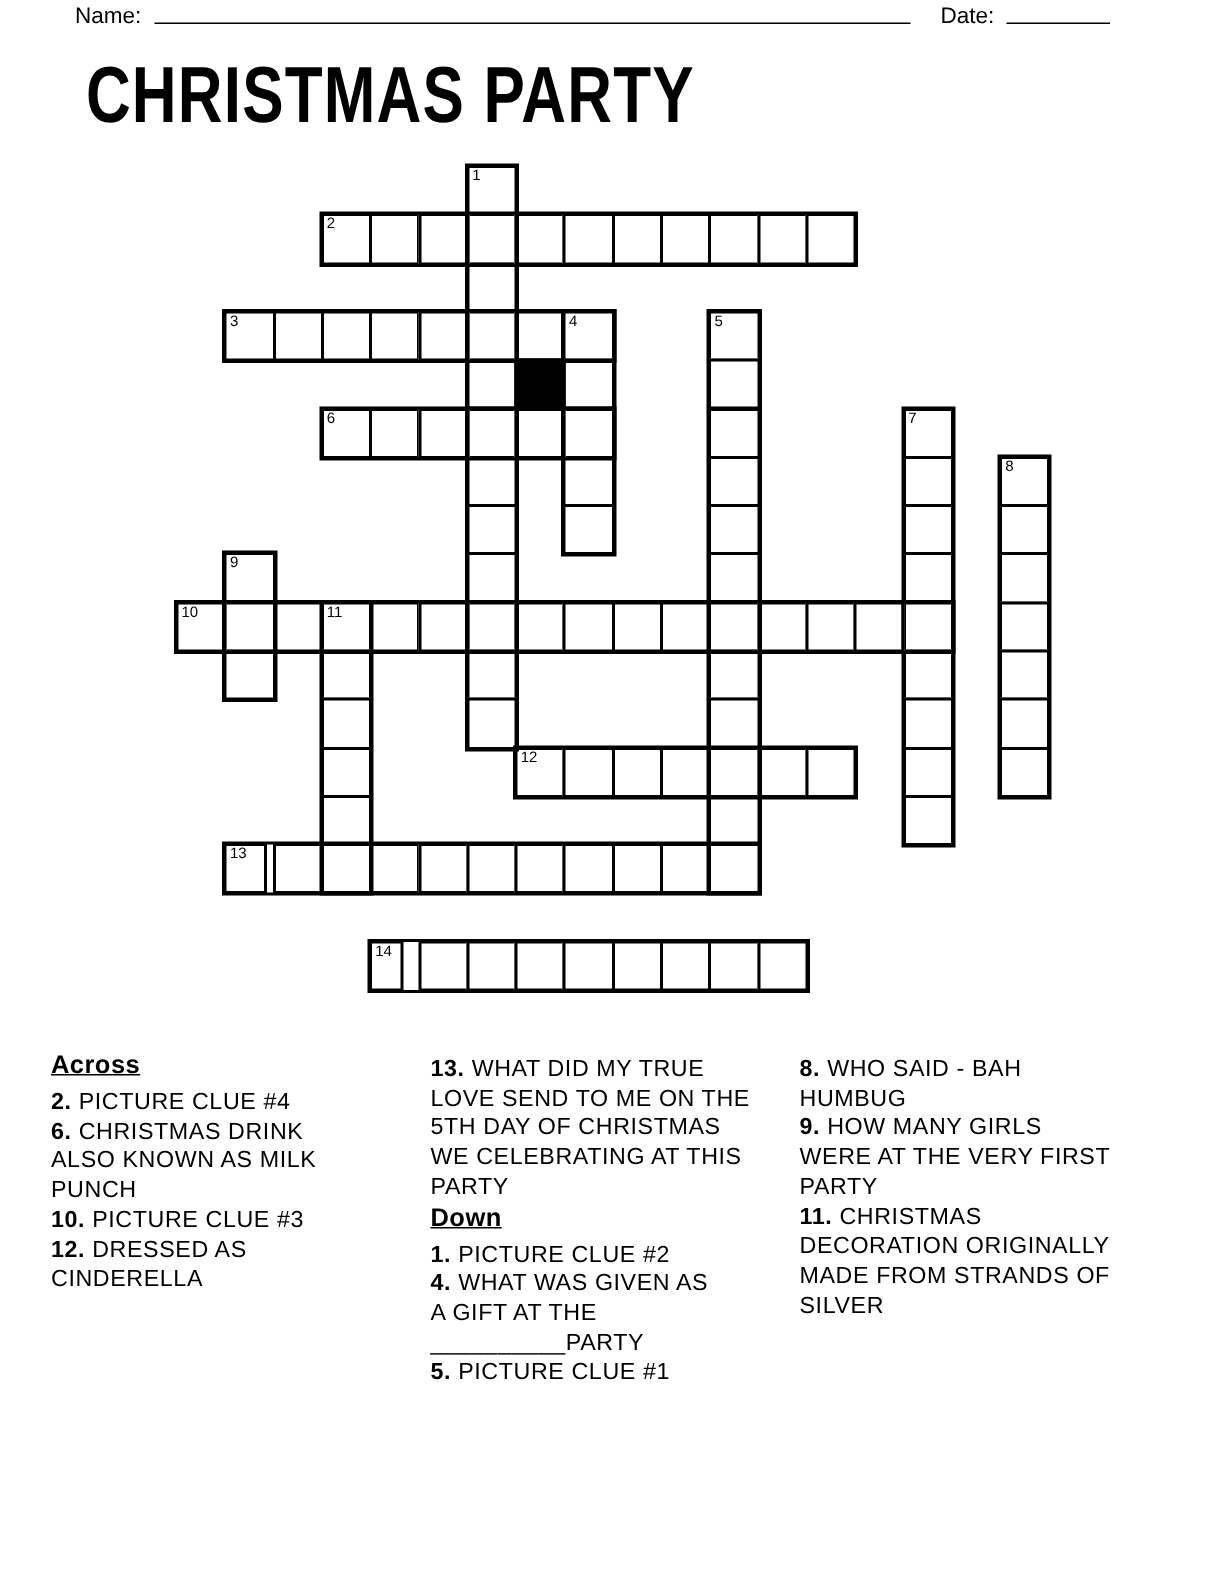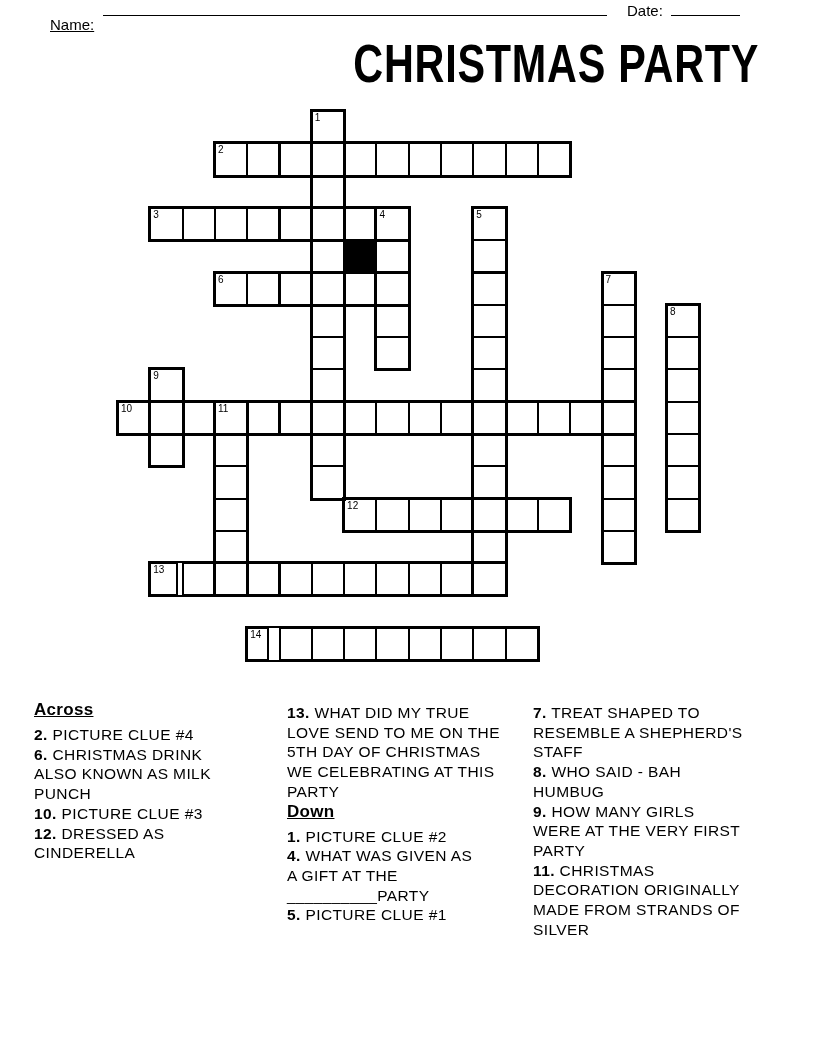--- a/index.html
+++ b/index.html
@@ -4,21 +4,21 @@
 <style>
   html,body{margin:0;padding:0;}
   body{
     width:816px;height:1056px;position:relative;background:#ffffff;
     font-family:"Liberation Sans",sans-serif;color:#000;overflow:hidden;
   }
   
   .hdr-label{position:absolute;font-size:15px;line-height:18px;color:#000;}
   .hdr-line{position:absolute;height:0;border-bottom:1.5px solid #000;}
   
-  .title-wrap{position:absolute;top:37px;left:0;width:816px;text-align:right;}
+  .title-wrap{position:absolute;top:37px;left:0;width:816px;text-align:left;}
   .title-wrap span{
     display:inline-block;font-size:53px;line-height:53px;font-weight:bold;
     letter-spacing:1px;transform:scaleX(0.78);transform-origin:50% 50%;white-space:nowrap;
   }
   
   #grid{position:absolute;left:0;top:0;width:816px;height:700px;}
   .cell{
     position:absolute;box-sizing:border-box;border:2px solid #000;background:#fff;
   }
   .cell.black{background:#000;}
@@ -33,21 +33,21 @@
     font-size:17px;font-weight:bold;text-decoration:underline;
     line-height:20px;margin:0 0 5px 0;letter-spacing:0.3px;
   }
   .clue-line{white-space:nowrap;}
   .clue-num{font-weight:bold;}
 </style>
 </head>
 <body>
 
 <div>
-  <span class="hdr-label" style="left:50px;top:16px;text-decoration:underline;">Name:</span>
+  <span class="hdr-label" style="left:50px;top:2px;">Name:</span>
   <span class="hdr-line" style="left:103px;top:15px;width:504px;"></span>
   <span class="hdr-label" style="left:627px;top:2px;">Date:</span>
   <span class="hdr-line" style="left:671px;top:15px;width:69px;"></span>
 </div>
 
 <div class="title-wrap">
   <span>CHRISTMAS PARTY</span>
 </div>
 
 <div id="grid">
@@ -241,25 +241,20 @@
       <div class="clue-line"><span class="clue-num">4.</span> WHAT WAS GIVEN AS</div>
       <div class="clue-line">A GIFT AT THE</div>
       <div class="clue-line">__________PARTY</div>
     </div>
     <div class="clue">
       <div class="clue-line"><span class="clue-num">5.</span> PICTURE CLUE #1</div>
     </div>
   </div>
 <div class="clue-col" id="clue-col-2" style="left: 533px; top: 703px;">
     <div class="clue">
-      <div class="clue-line"><span class="clue-num">7.</span> TREAT SHAPED TO</div>
-      <div class="clue-line">RESEMBLE A SHEPHERD'S</div>
-      <div class="clue-line">STAFF</div>
-    </div>
-    <div class="clue">
       <div class="clue-line"><span class="clue-num">8.</span> WHO SAID - BAH</div>
       <div class="clue-line">HUMBUG</div>
     </div>
     <div class="clue">
       <div class="clue-line"><span class="clue-num">9.</span> HOW MANY GIRLS</div>
       <div class="clue-line">WERE AT THE VERY FIRST</div>
       <div class="clue-line">PARTY</div>
     </div>
     <div class="clue">
       <div class="clue-line"><span class="clue-num">11.</span> CHRISTMAS</div>

